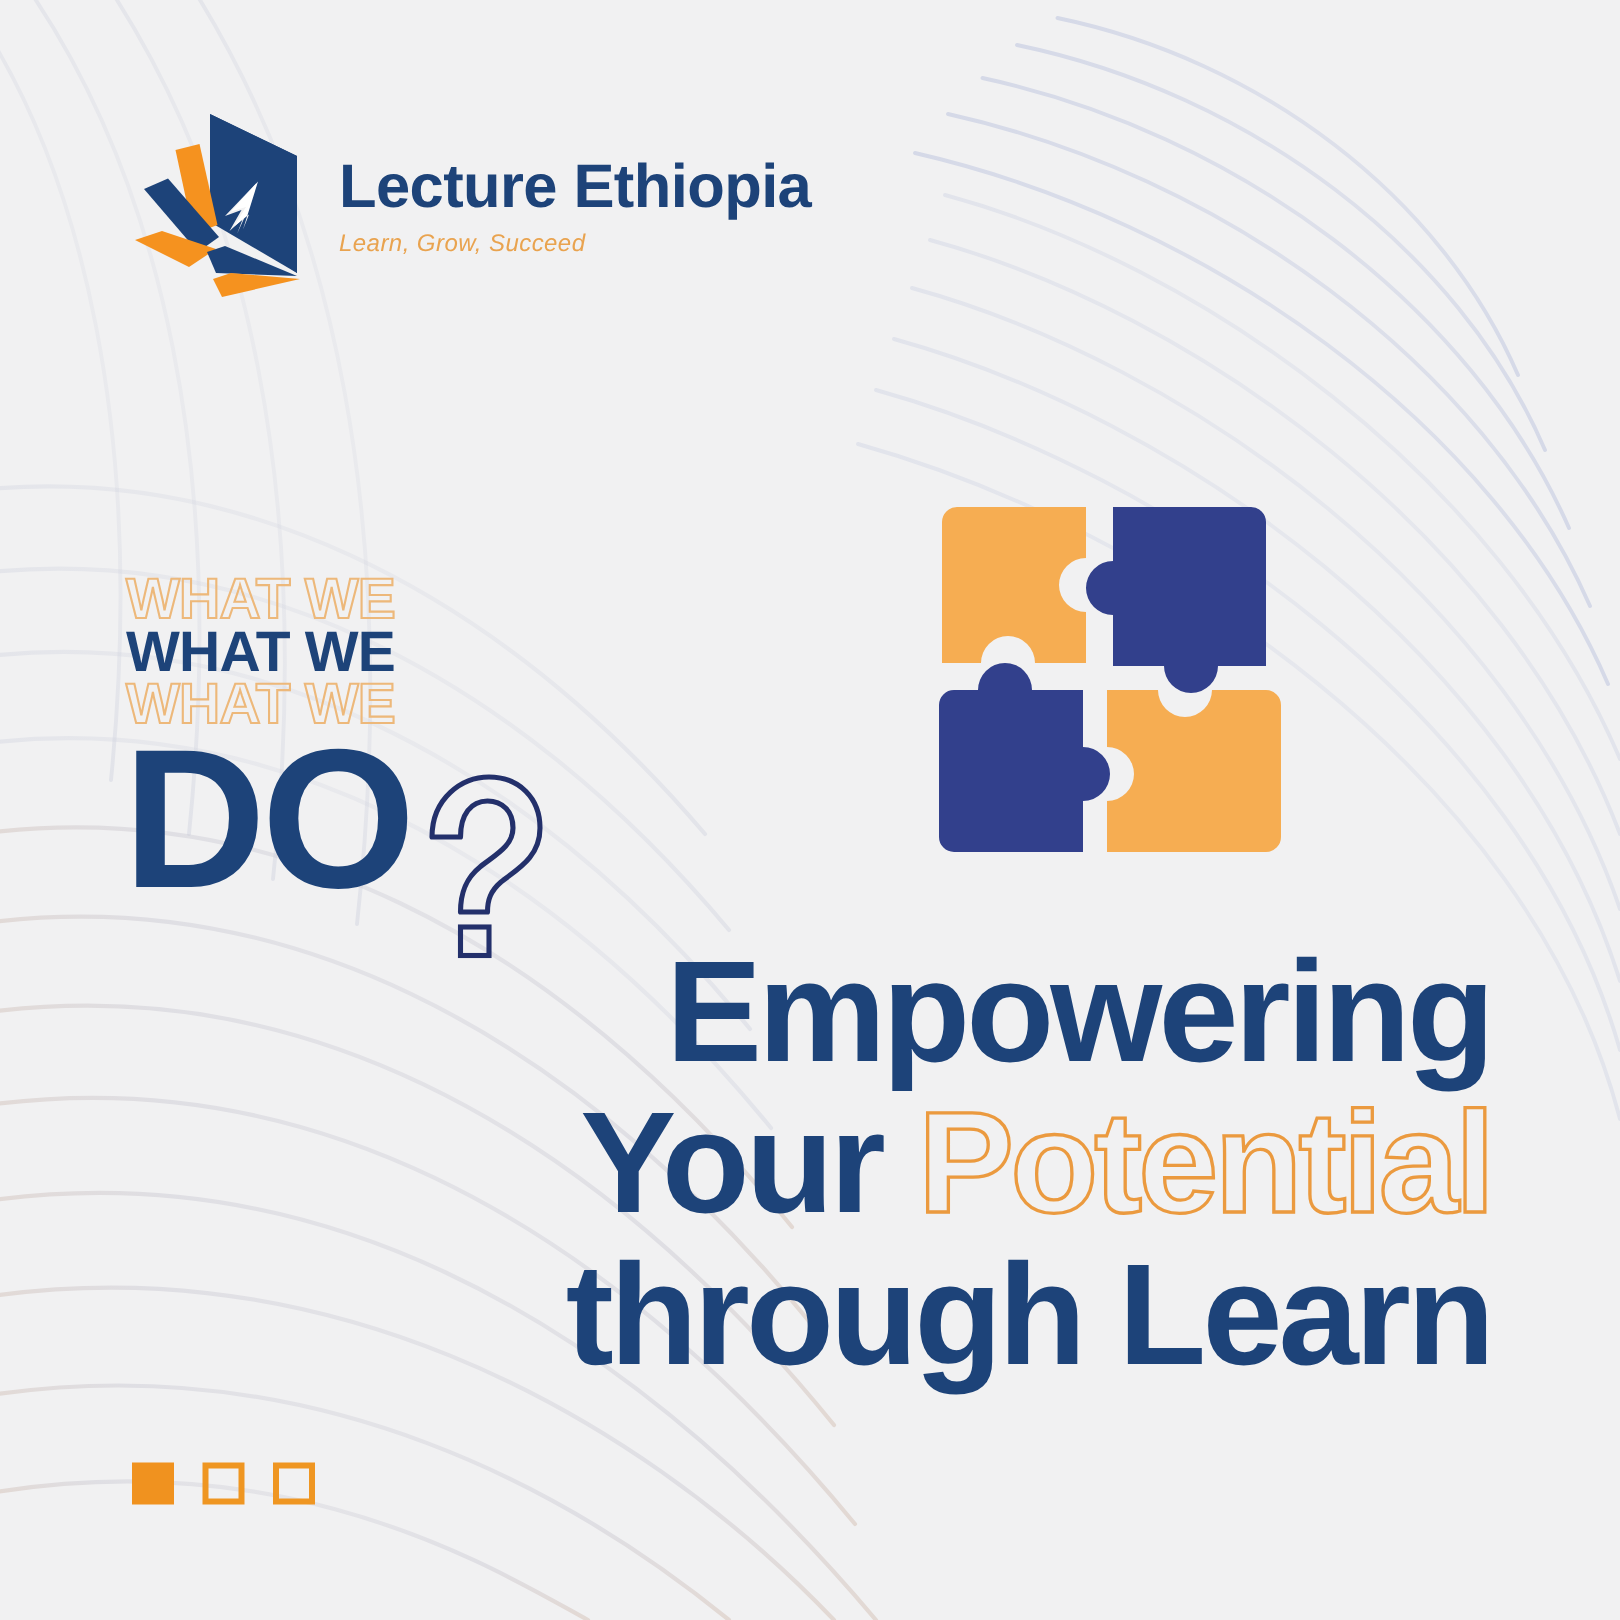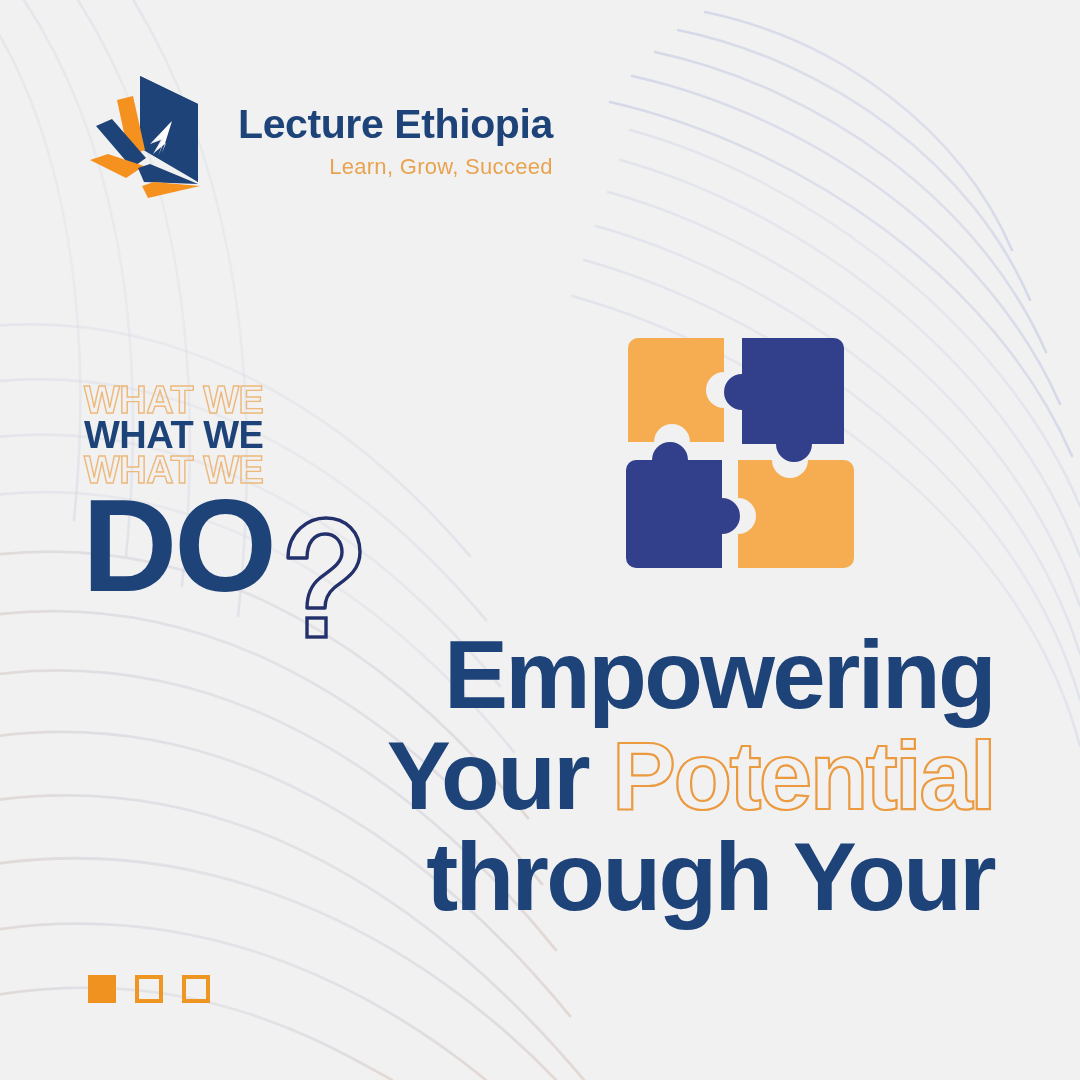--- a/index.html
+++ b/index.html
@@ -18,32 +18,32 @@
     overflow:hidden;
   }
 
   
   .bg-layer { position:absolute; inset:0; pointer-events:none; }
   .bg-layer svg { display:block; width:1080px; height:1080px; }
 
   
   .logo-block {
     position:absolute; left:88px; top:74px;
-    display:flex; align-items:flex-start; gap:32px;
+    display:flex; align-items:flex-start; gap:20px;
   }
   .logo-mark { width:118px; height:128px; flex:0 0 auto; }
   .logo-text { padding-top:30px; }
   .logo-name {
     font-size:41px; font-weight:bold; color:#1d4379;
     letter-spacing:-0.4px; line-height:1; white-space:nowrap;
   }
   .logo-tagline {
     margin-top:9px;
-    font-size:22px; color:#e9a34f;
-    text-align:right; letter-spacing:0.3px; white-space:nowrap;
+    font-size:16px; font-style:italic; color:#e9a34f;
+    text-align:left; letter-spacing:0.3px; white-space:nowrap;
   }
 
   
   .whatwe-block { position:absolute; left:84px; top:383px; }
   .whatwe-line {
     font-size:38px; font-weight:bold; line-height:35px;
     letter-spacing:-0.5px; white-space:nowrap;
     font-family:"Liberation Sans", sans-serif;
   }
   .ww-ghost {
@@ -228,21 +228,21 @@
     <path d="M122 124 h34 a18 18 0 1 0 36 0 h36 a10 10 0 0 1 10 10
              v88 a10 10 0 0 1 -10 10 h-106
              v-34 a18 18 0 1 0 0 -36 Z" fill="#f6ad52"></path>
   </svg>
 
   <div class="headline">
     <div class="hl-line">Empowering</div>
     <div class="hl-line">
       <span>Your</span><span>&nbsp;</span><span class="hl-accent">Potential</span>
     </div>
-    <div class="hl-line">through Your</div>
+    <div class="hl-line">through Learn</div>
   </div>
 
   <div class="squares">
     <div class="sq sq-filled"></div>
     <div class="sq sq-outline"></div>
     <div class="sq sq-outline"></div>
   </div>
 
 </div>
 

